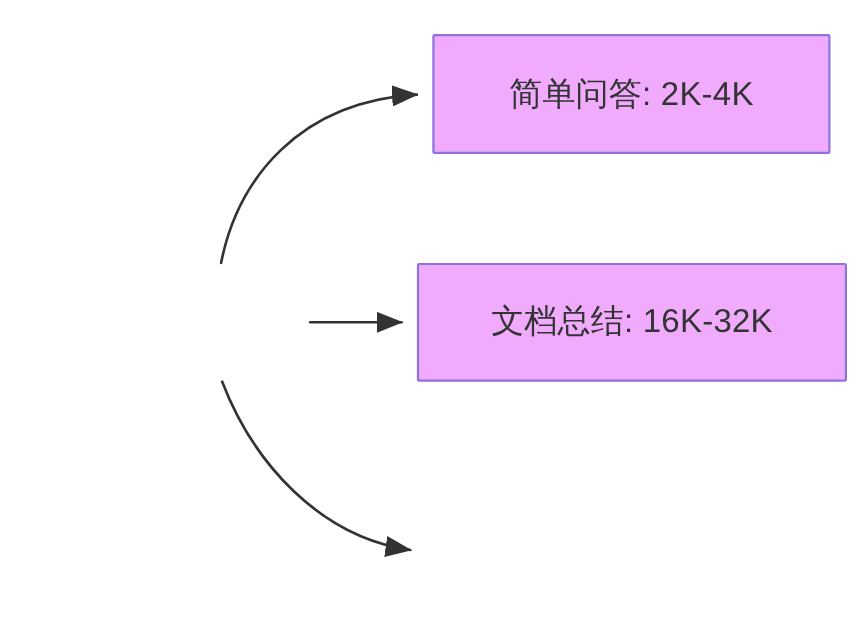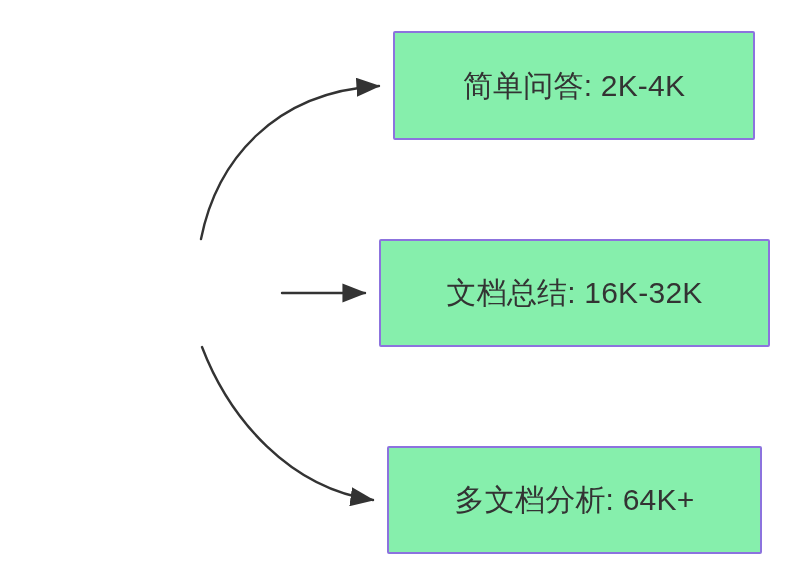--- a/index.html
+++ b/index.html
@@ -22,21 +22,21 @@
     position: absolute;
     left: 0;
     top: 0;
     width: 787px;
     height: 572px;
     pointer-events: none;
   }
   .node {
     position: absolute;
     box-sizing: border-box;
-    background: #86efac;
+    background: #f0abfc;
     border: 2px solid #8c73de;
     border-radius: 2px;
     display: flex;
     align-items: center;
     justify-content: center;
     text-align: center;
   }
   .node-label {
     color: #333333;
     font-size: 30px;
@@ -73,17 +73,14 @@
 
 
   <div class="node" id="node-simple">
     <span class="node-label">简单问答: 2K-4K</span>
   </div>
 
   <div class="node" id="node-summary">
     <span class="node-label">文档总结: 16K-32K</span>
   </div>
 
-  <div class="node" id="node-multidoc">
-    <span class="node-label">多文档分析: 64K+</span>
-  </div>
 
 </div>
 
 </body></html>

